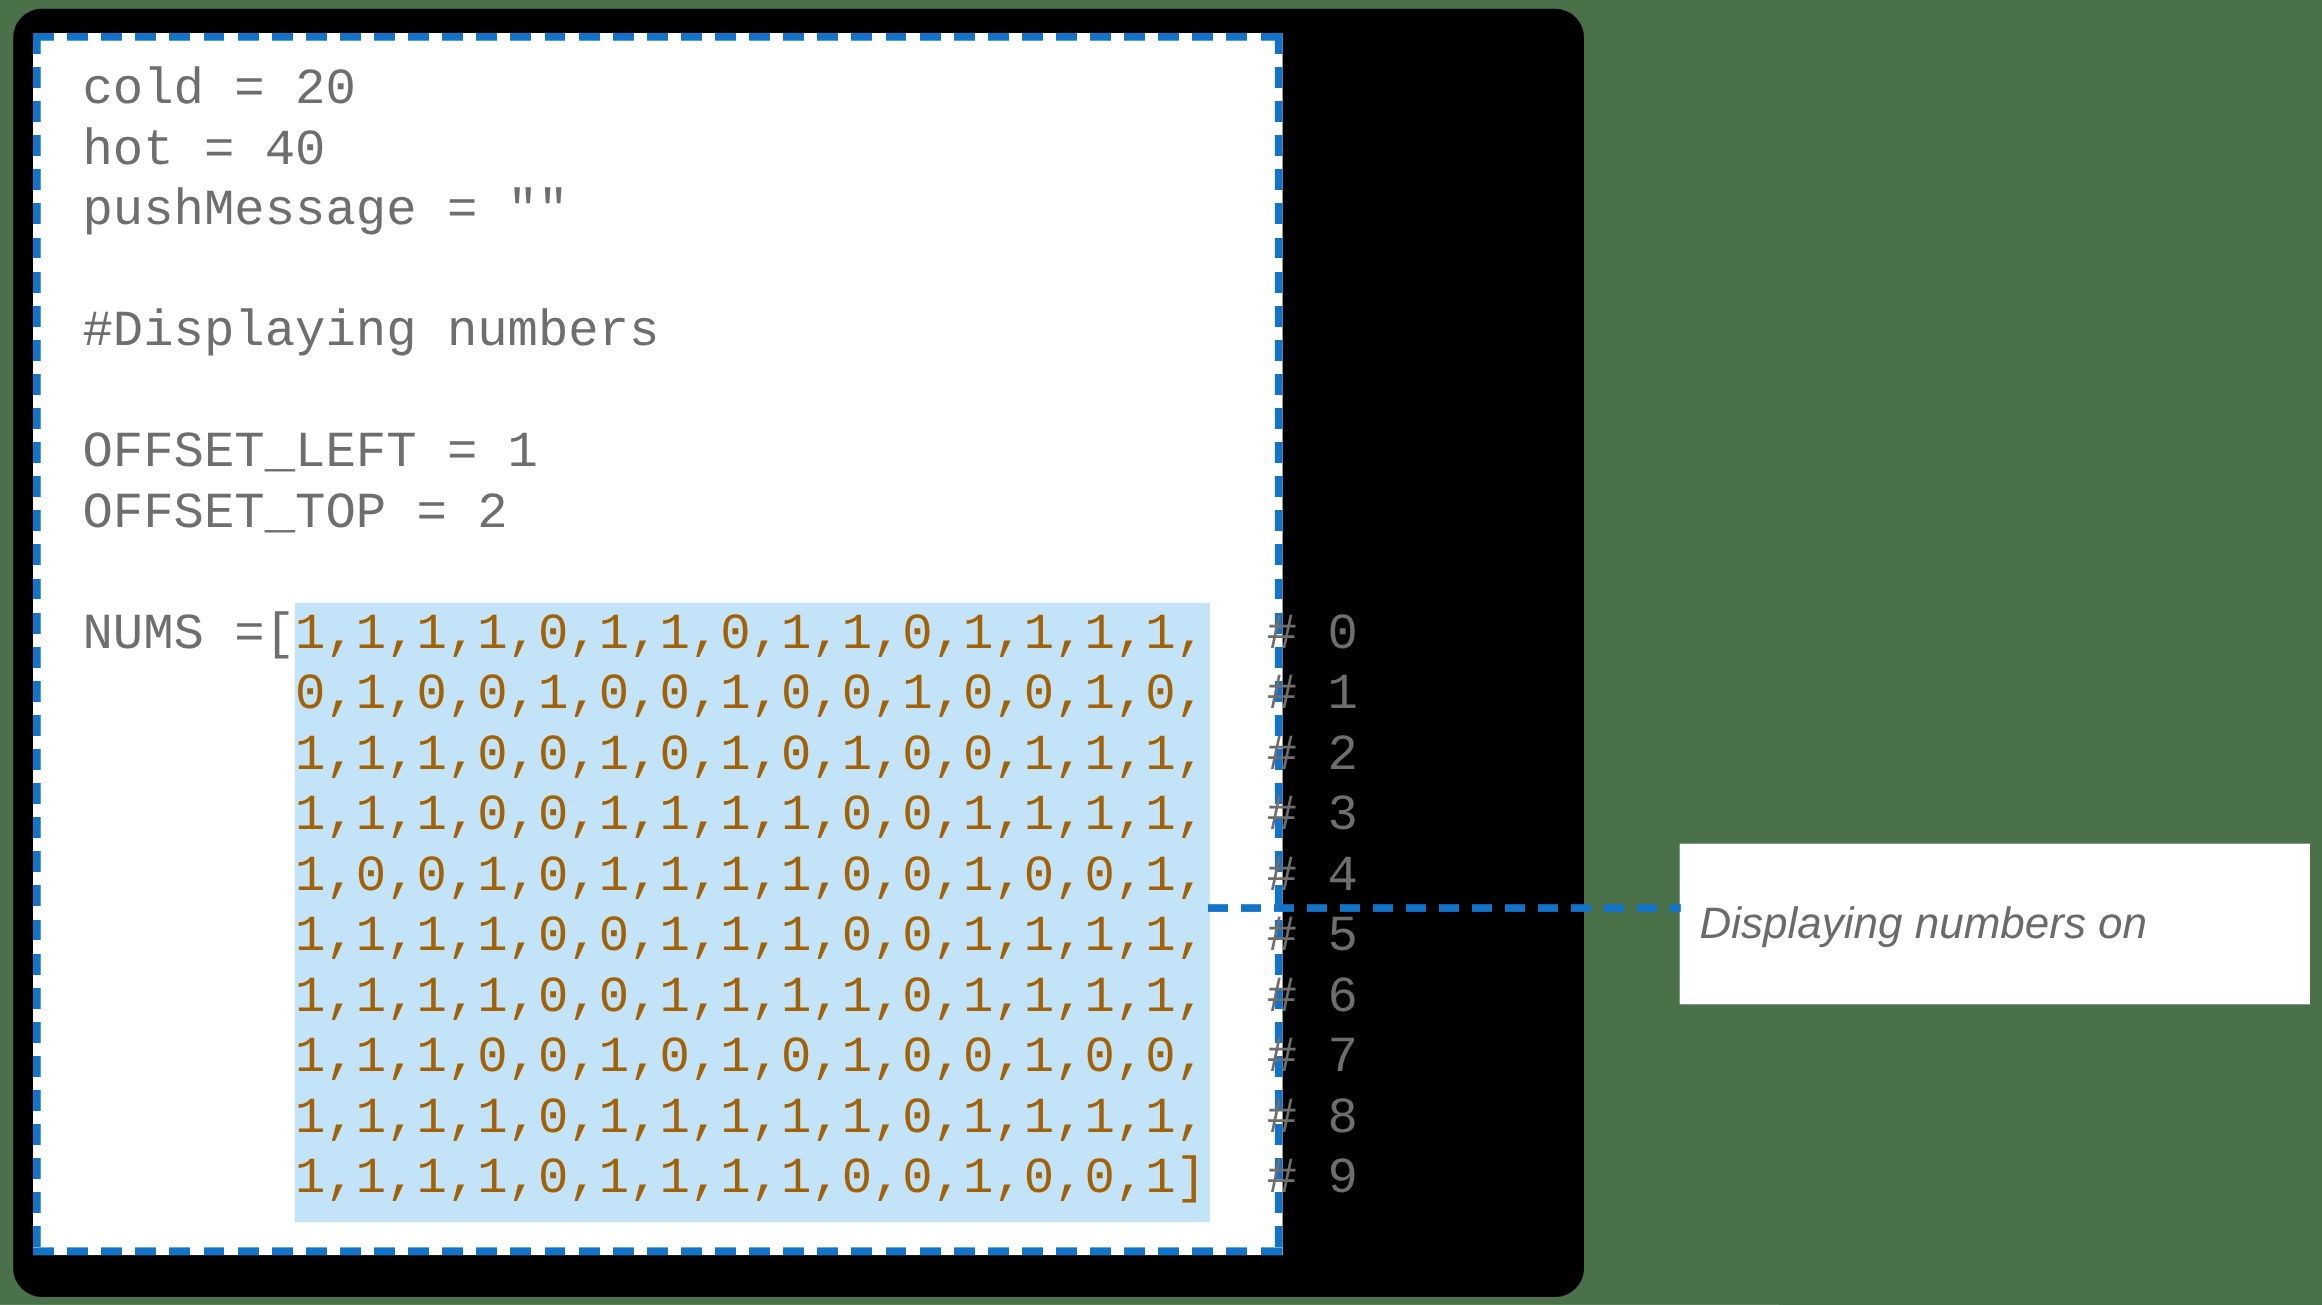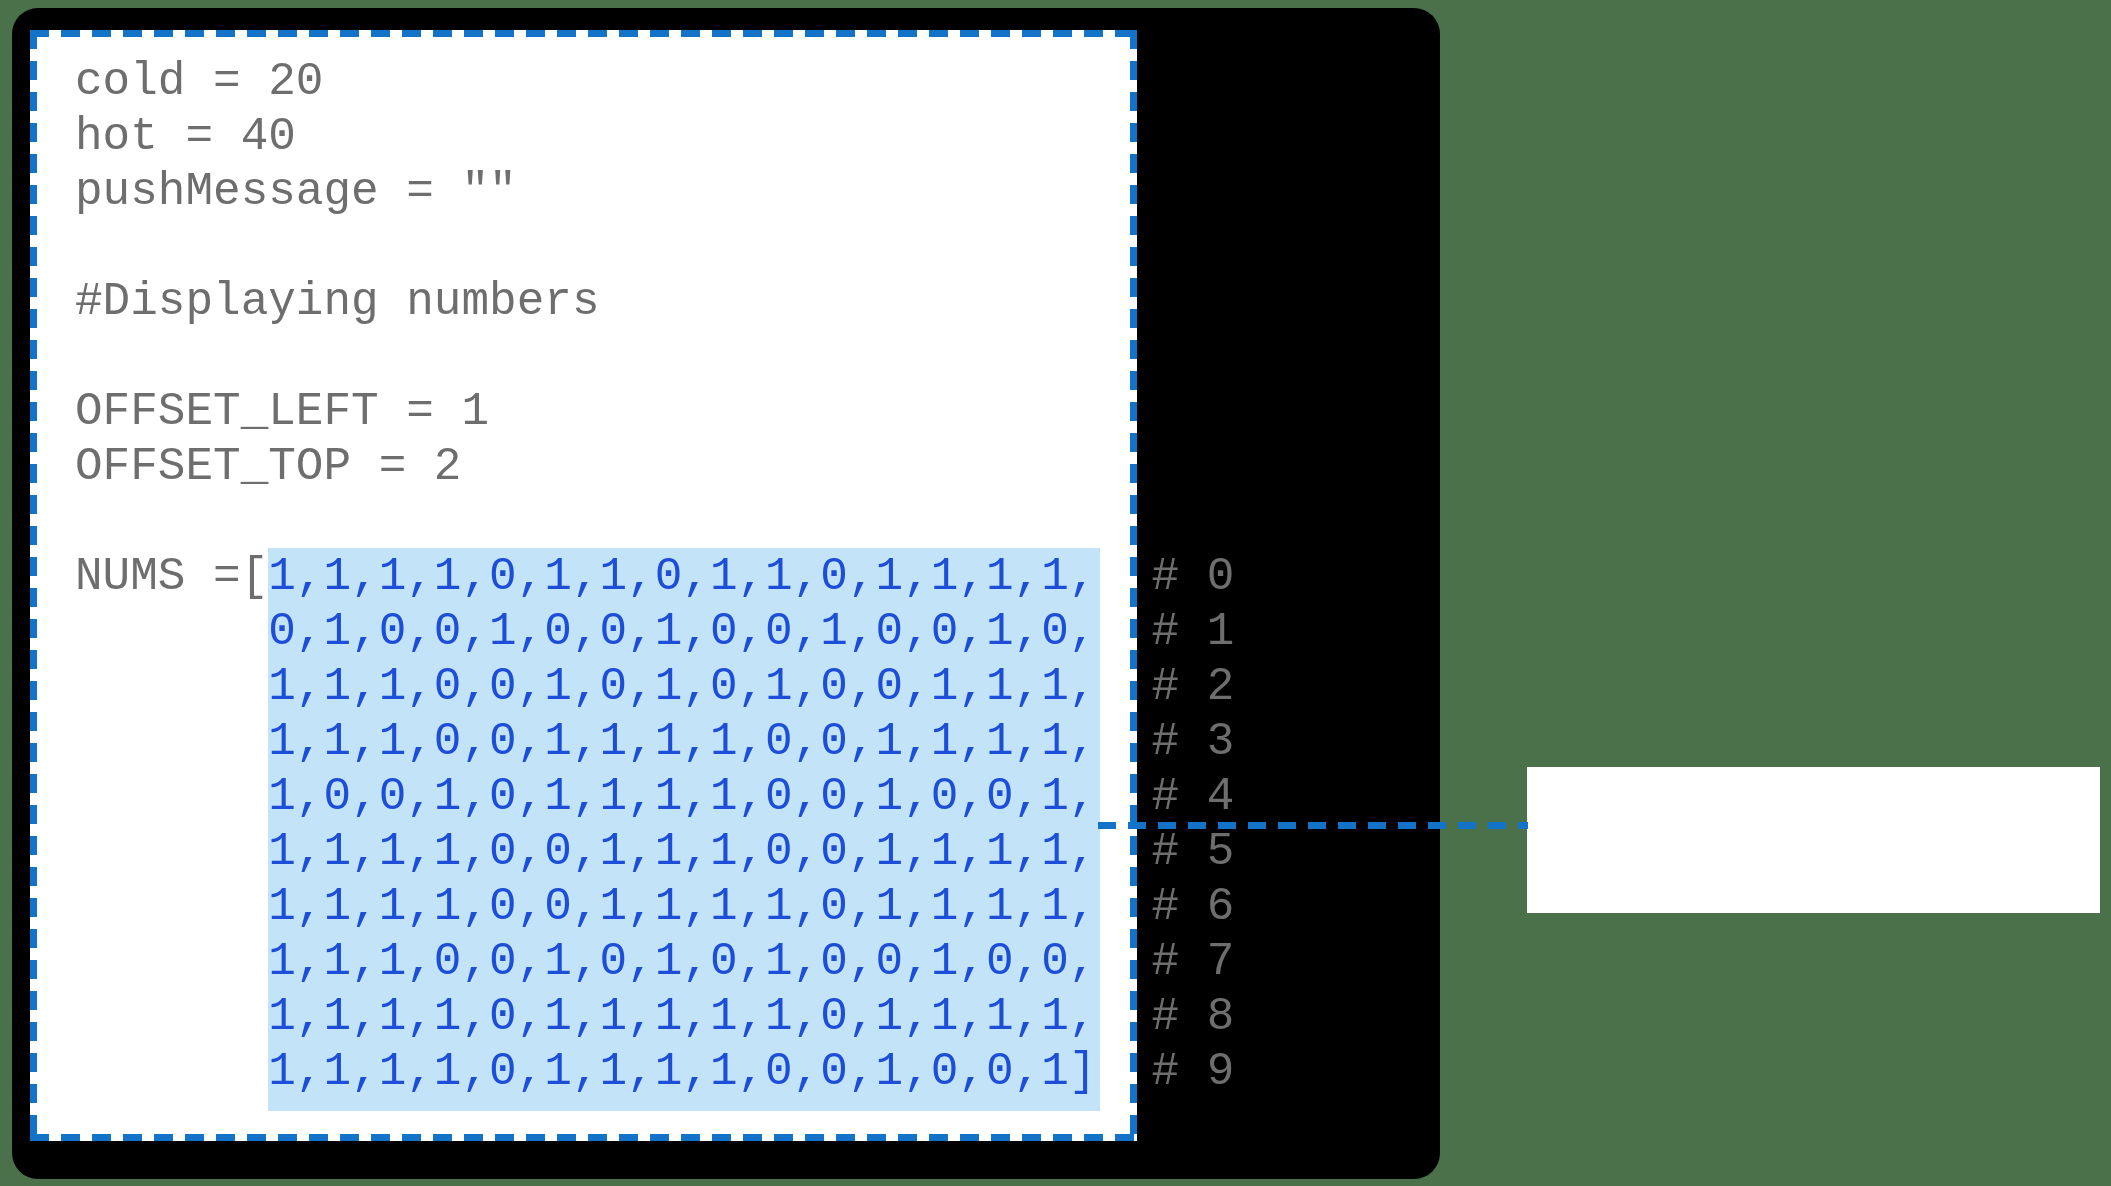--- a/index.html
+++ b/index.html
@@ -1,34 +1,34 @@
 <!DOCTYPE html>
 <html><head>
 <meta charset="utf-8">
 <style>
   html,body{margin:0;padding:0;background:#4A7149;}
   .stage{position:relative;width:2111px;height:1186px;background:#4A7149;overflow:hidden;
          font-family:"Liberation Sans",sans-serif;}
   .shadow-frame{position:absolute;left:12px;top:8px;width:1428px;height:1171px;
                 background:#000000;border-radius:26px;}
-  .card{position:absolute;left:18px;top:22px;width:1107px;height:1111px;background:#ffffff;}
+  .card{position:absolute;left:18px;top:22px;width:1107px;height:1111px;background:#ffffff;padding-left:29px;}
   .dash-h{position:absolute;left:0;width:100%;height:7px;
           background:repeating-linear-gradient(90deg,#1273C8 0 19px,transparent 19px 31px);}
   .dash-top{top:0;}
   .dash-bottom{bottom:0;}
   .dash-v{position:absolute;top:0;width:7px;height:100%;
           background:repeating-linear-gradient(180deg,#1273C8 0 19px,transparent 19px 31px);}
   .dash-left{left:0;}
   .dash-right{right:0;}
   .nums-highlight{position:absolute;left:238px;top:518px;width:832px;height:563px;
                   background:#C3E3F8;z-index:1;}
   pre.code{position:absolute;left:45px;top:25px;margin:0;z-index:2;
            font-family:"Liberation Mono","DejaVu Sans Mono",monospace;
            font-size:46px;line-height:55px;color:#6E6E6E;}
-  .cells{color:#1d4ed8;}
+  .cells{color:#a16207;}
   .comment{color:#6E6E6E;}
   .connector{position:absolute;left:1098px;top:822px;width:430px;height:7px;z-index:3;
              background:repeating-linear-gradient(90deg,#1273C8 0 18px,transparent 18px 30px);}
   .callout{position:absolute;left:1527px;top:767px;width:573px;height:146px;background:#ffffff;
            box-sizing:border-box;padding-left:18px;display:flex;flex-direction:column;
            justify-content:center;z-index:2;}
   .callout-line{font-style:italic;font-size:40px;line-height:62px;color:#6A6A6A;
                 font-family:"Liberation Sans",sans-serif;white-space:nowrap;}
 </style>
 </head>
@@ -63,15 +63,16 @@
        <span class="cells">1,1,1,1,0,0,1,1,1,1,0,1,1,1,1,</span>  <span class="comment"># 6</span>
        <span class="cells">1,1,1,0,0,1,0,1,0,1,0,0,1,0,0,</span>  <span class="comment"># 7</span>
        <span class="cells">1,1,1,1,0,1,1,1,1,1,0,1,1,1,1,</span>  <span class="comment"># 8</span>
        <span class="cells">1,1,1,1,0,1,1,1,1,0,0,1,0,0,1]</span>  <span class="comment"># 9</span></span></pre>
     </div>
   </div>
 
   <div class="connector"></div>
 
   <div class="callout">
+    <div class="callout-line">Displaying numbers on</div>
   </div>
 
 </div>
 
 </body></html>

